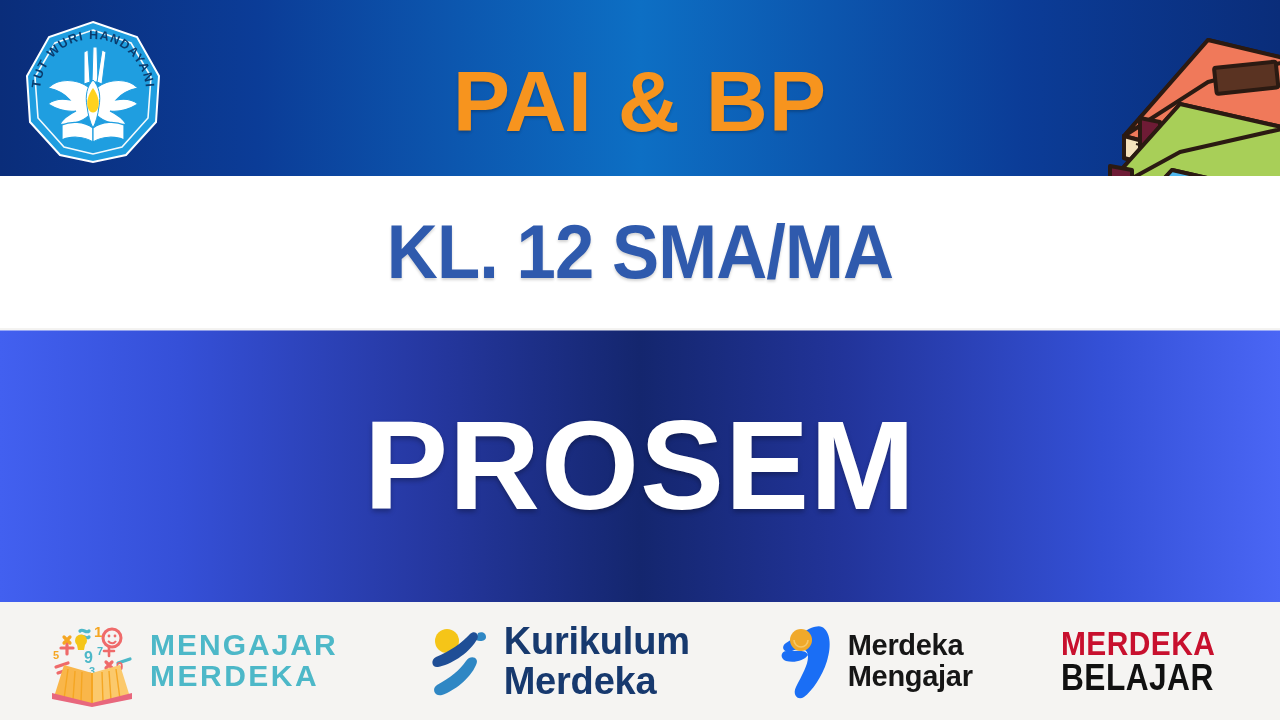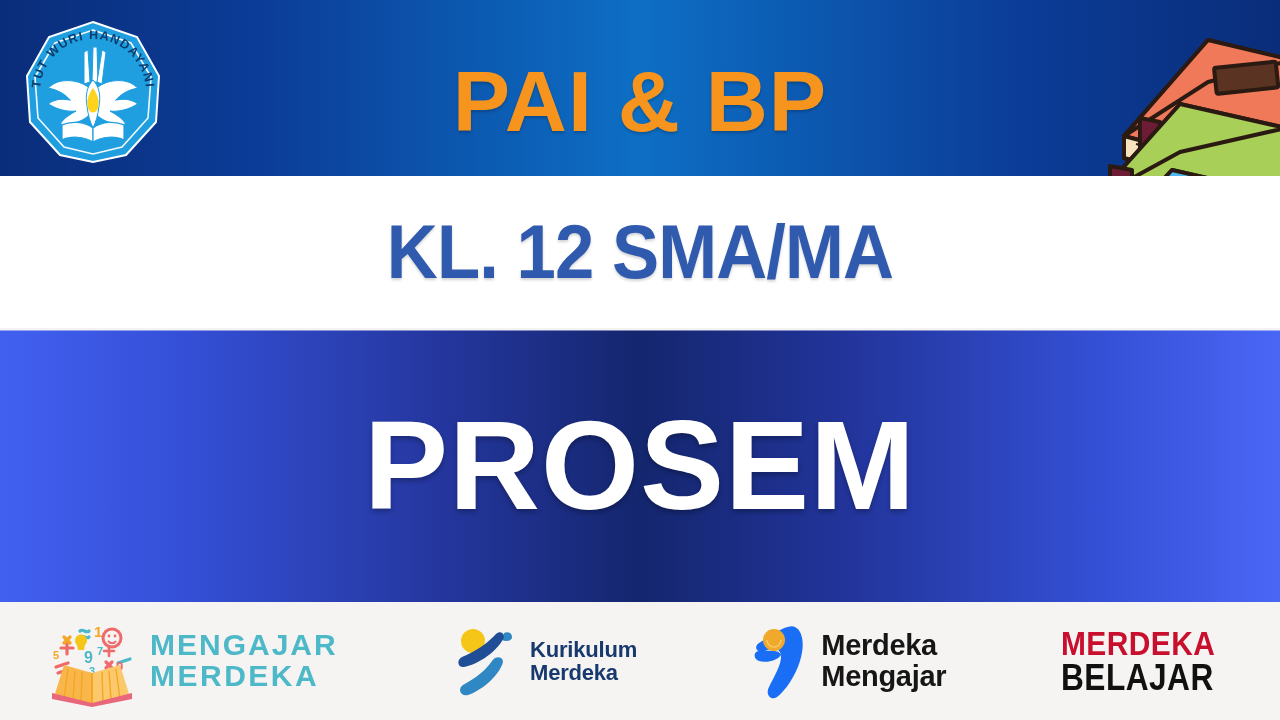--- a/index.html
+++ b/index.html
@@ -84,21 +84,21 @@
     color:#4db8c8;
     font-size:30px;font-weight:bold;
     line-height:1.02;letter-spacing:2px;
   }
   .mm-text div:nth-child(2){letter-spacing:2.5px;}
 
   
   .km-text{
     margin-left:12px;
     color:#17396e;
-    font-size:22px;font-weight:bold;
+    font-size:38px;font-weight:bold;
     line-height:1.06;letter-spacing:-.2px;
   }
 
   
   .me-text{
     margin-left:10px;
     color:#161616;
     font-size:29px;font-weight:bold;
     line-height:1.06;letter-spacing:-.3px;
   }

